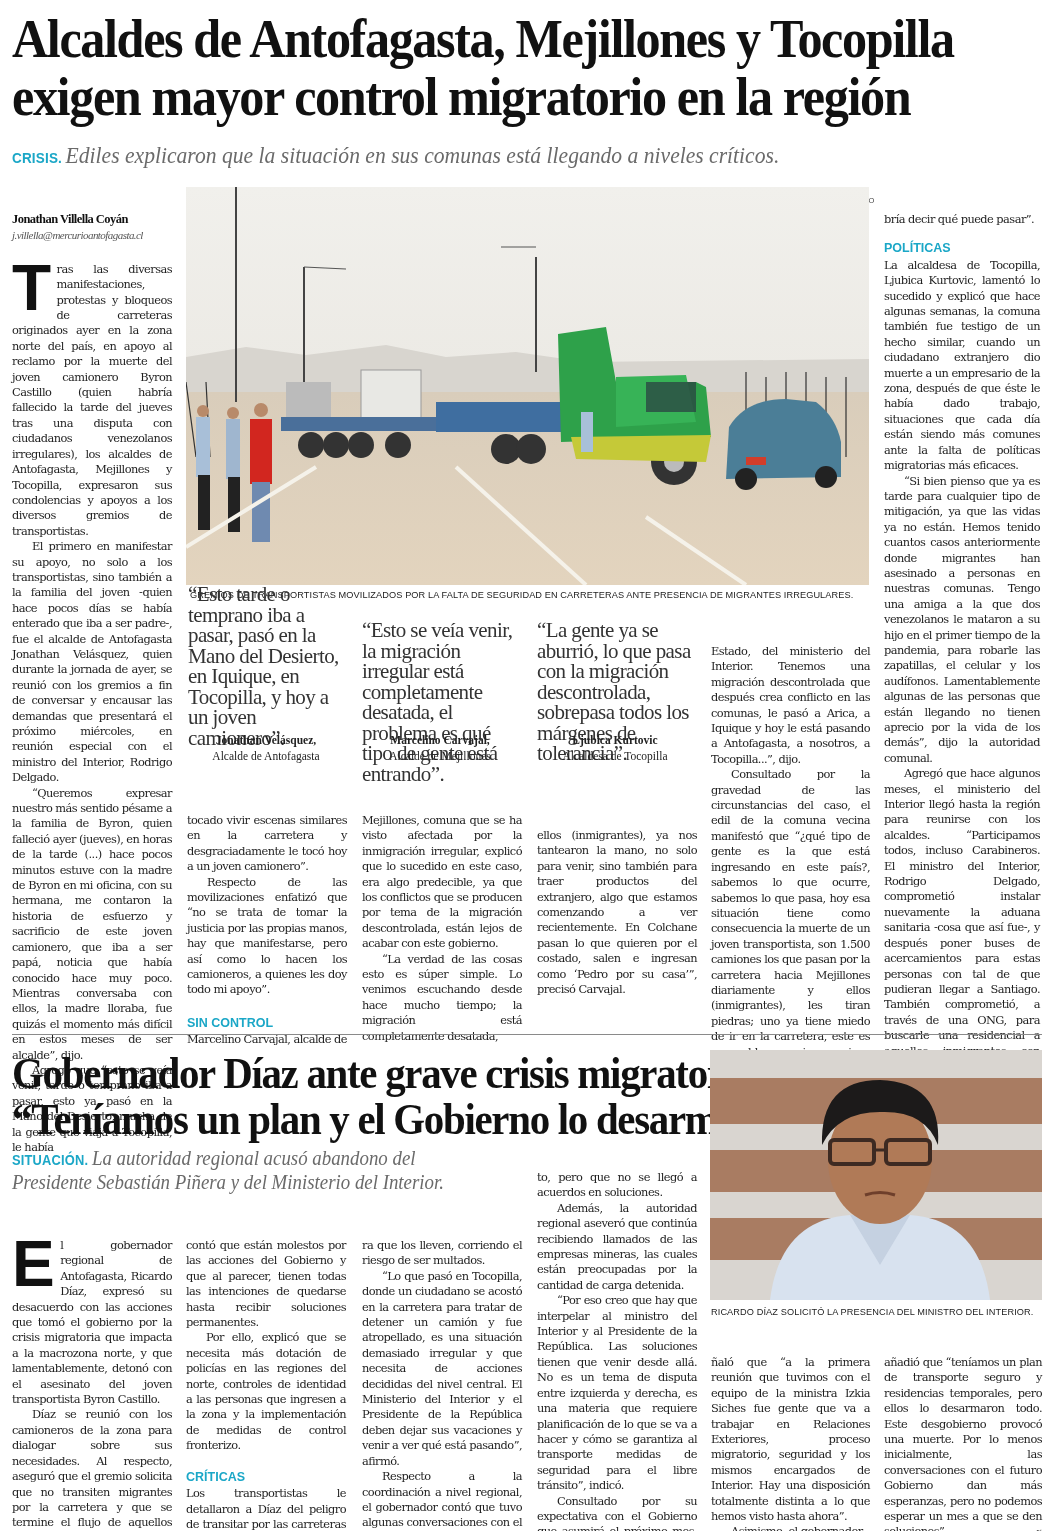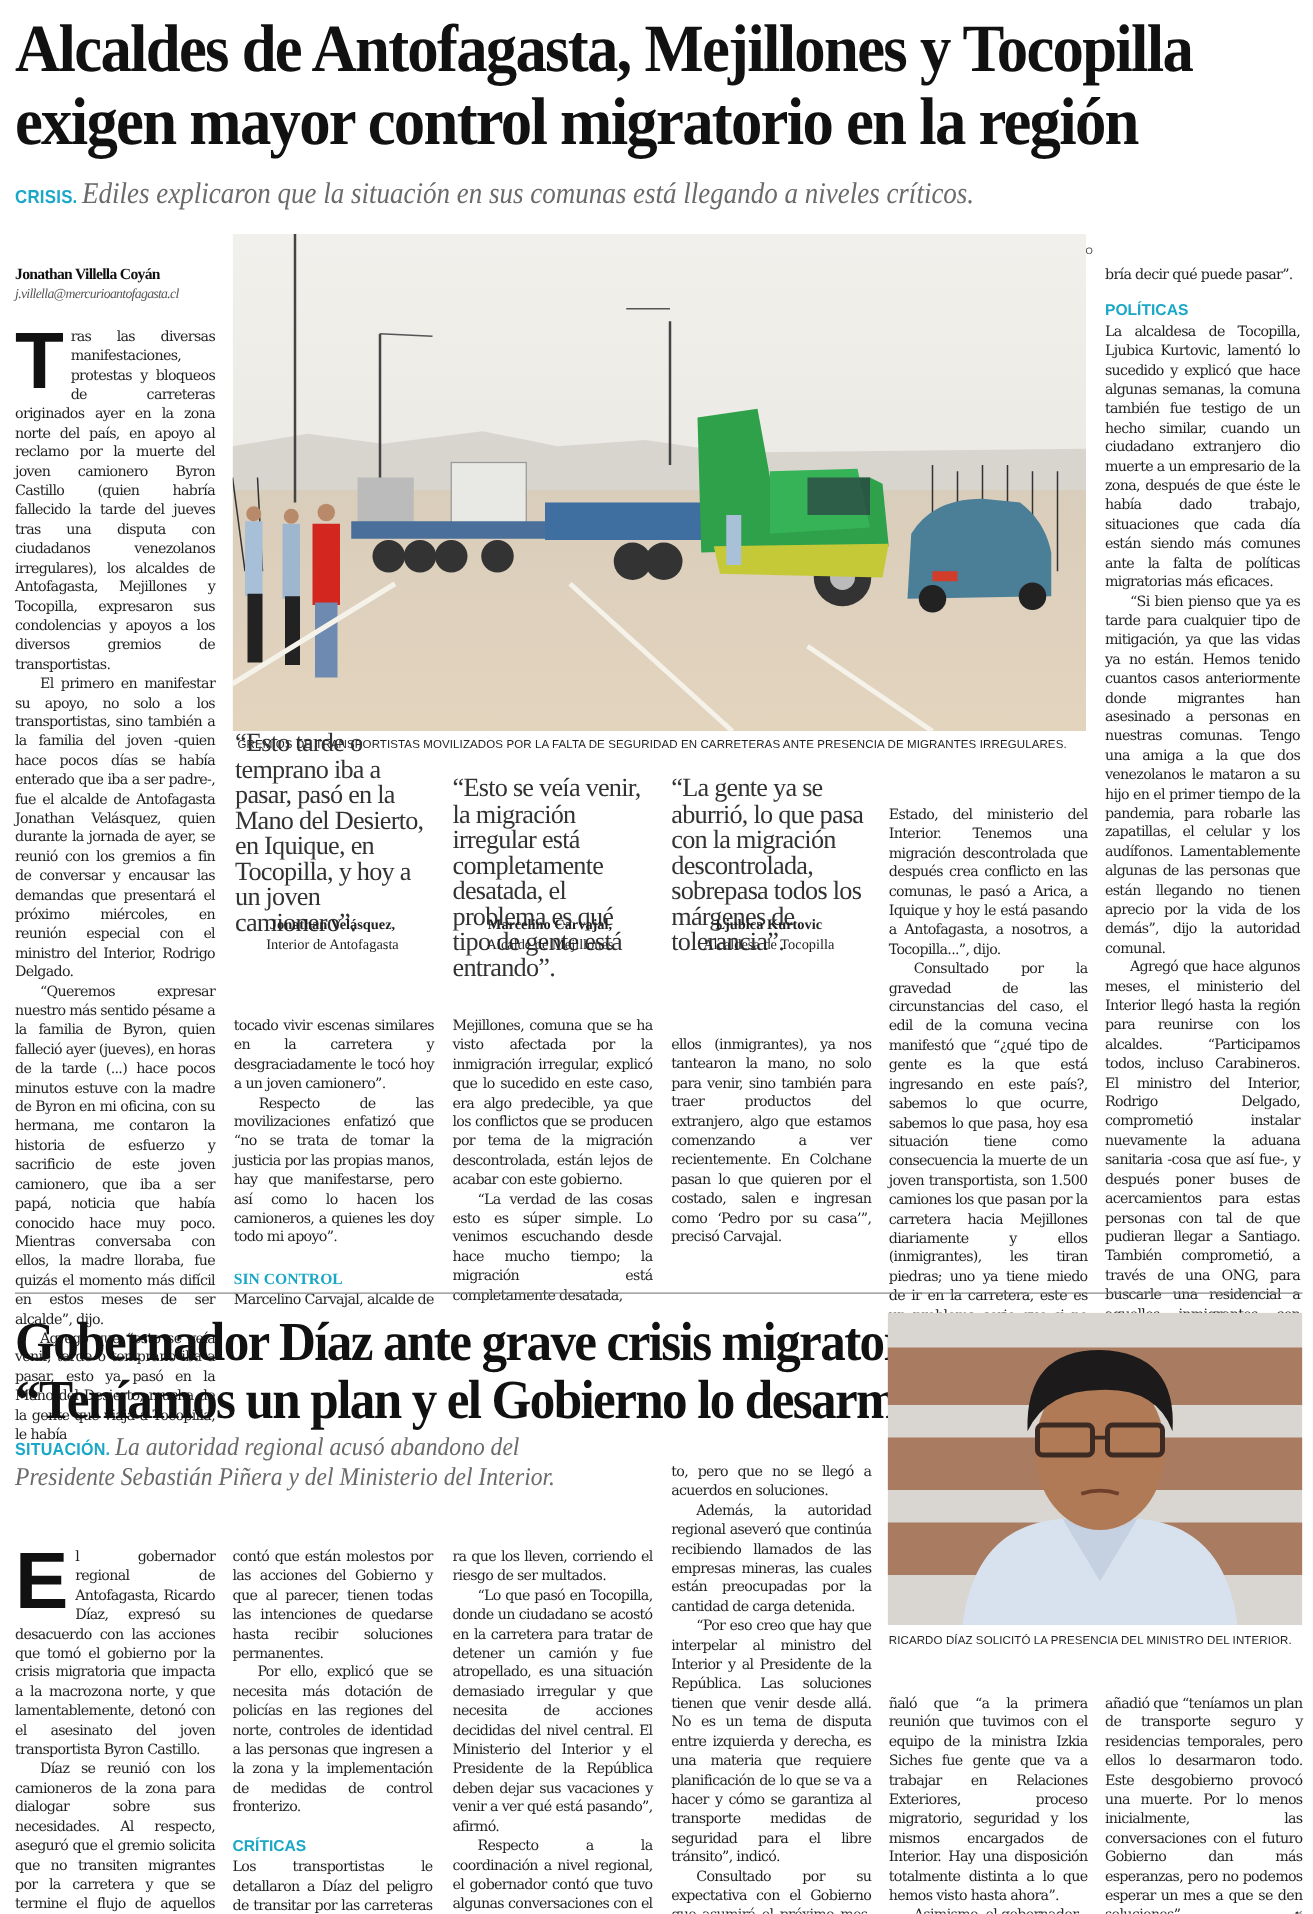--- a/index.html
+++ b/index.html
@@ -125,39 +125,39 @@
         <path d="M270 280 L400 398"></path>
         <path d="M460 330 L560 398"></path>
       </g>
   </svg>
 </div>
 <div class="caption" style="left:190px; top:590px;">GREMIOS DE TRANSPORTISTAS MOVILIZADOS POR LA FALTA DE SEGURIDAD EN CARRETERAS ANTE PRESENCIA DE MIGRANTES IRREGULARES.</div>
 
 <div class="quote" style="left:188px; top:584px; width:160px;">“Esto tarde o temprano iba a pasar, pasó en la Mano del Desierto, en Iquique, en Tocopilla, y hoy a un joven camionero”.</div>
 <div class="quote-author" style="left:188px; top:732px; width:156px;">
   <div><b>Jonathan Velásquez,</b></div>
-  <div>Interior de Antofagasta</div>
+  <div>Alcalde de Antofagasta</div>
 </div>
 
 <div class="quote" style="left:362px; top:620px; width:160px;">“Esto se veía venir, la migración irregular está completamente desatada, el problema es qué tipo de gente está entrando”.</div>
 <div class="quote-author" style="left:362px; top:732px; width:156px;">
   <div><b>Marcelino Carvajal,</b></div>
   <div>Alcalde de Mejillones</div>
 </div>
 
 <div class="quote" style="left:537px; top:620px; width:160px;">“La gente ya se aburrió, lo que pasa con la migración descontrolada, sobrepasa todos los márgenes de tolerancia”.</div>
 <div class="quote-author" style="left:537px; top:732px; width:156px;">
   <div><b>Ljubica Kurtovic</b></div>
   <div>Alcaldesa de Tocopilla</div>
 </div>
 
 <div class="col" style="left:187px; top:793px; width:160px;">
   <p class="noind">tocado vivir escenas similares en la carretera y desgraciadamente le tocó hoy a un joven camionero”.</p>
   <p>Respecto de las movilizaciones enfatizó que “no se trata de tomar la justicia por las propias manos, hay que manifestarse, pero así como lo hacen los camioneros, a quienes les doy todo mi apoyo”.</p>
-  <div class="subhead" style="margin-top:18px;font-family:Liberation Serif, serif;">SIN CONTROL</div>
+  <div class="subhead" style="margin-top:18px;">SIN CONTROL</div>
   <p class="noind">Marcelino Carvajal, alcalde de</p>
 </div>
 
 <div class="col" style="left:362px; top:793px; width:160px;">
   <p class="noind">Mejillones, comuna que se ha visto afectada por la inmigración irregular, explicó que lo sucedido en este caso, era algo predecible, ya que los conflictos que se producen por tema de la migración descontrolada, están lejos de acabar con este gobierno.</p>
   <p>“La verdad de las cosas esto es súper simple. Lo venimos escuchando desde hace mucho tiempo; la migración está completamente desatada,</p>
 </div>
 
 <div class="col" style="left:537px; top:808px; width:160px;">
   <p class="noind">ellos (inmigrantes), ya nos tantearon la mano, no solo para venir, sino también para traer productos del extranjero, algo que estamos comenzando a ver recientemente. En Colchane pasan lo que quieren por el costado, salen e ingresan como ‘Pedro por su casa’”, precisó Carvajal.</p>

